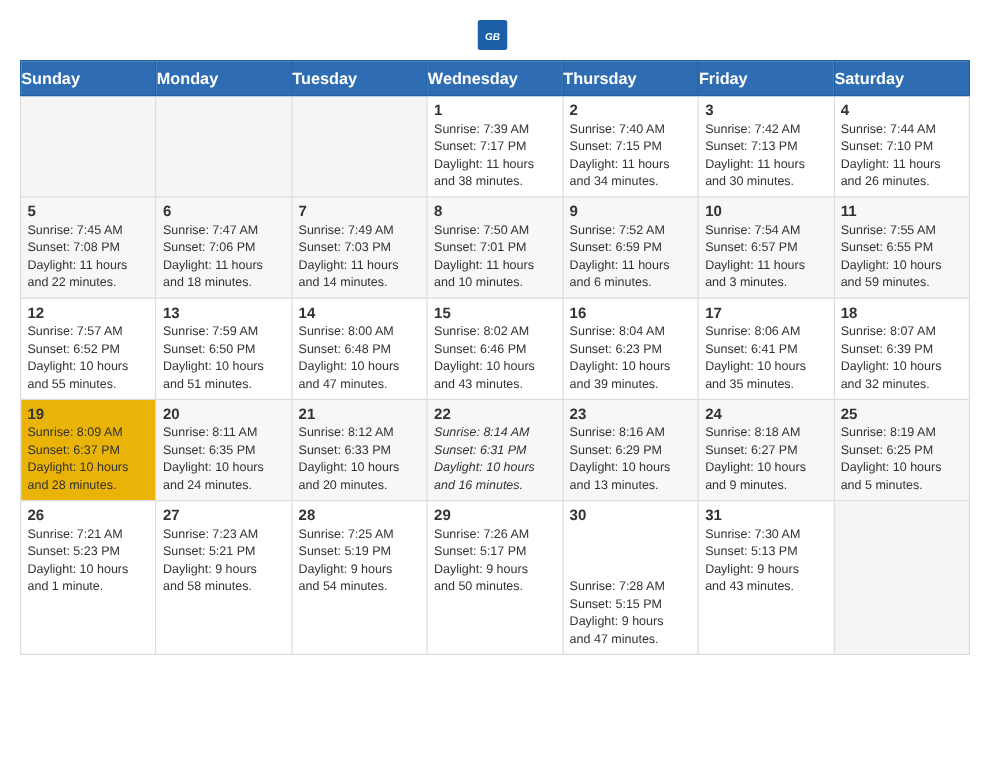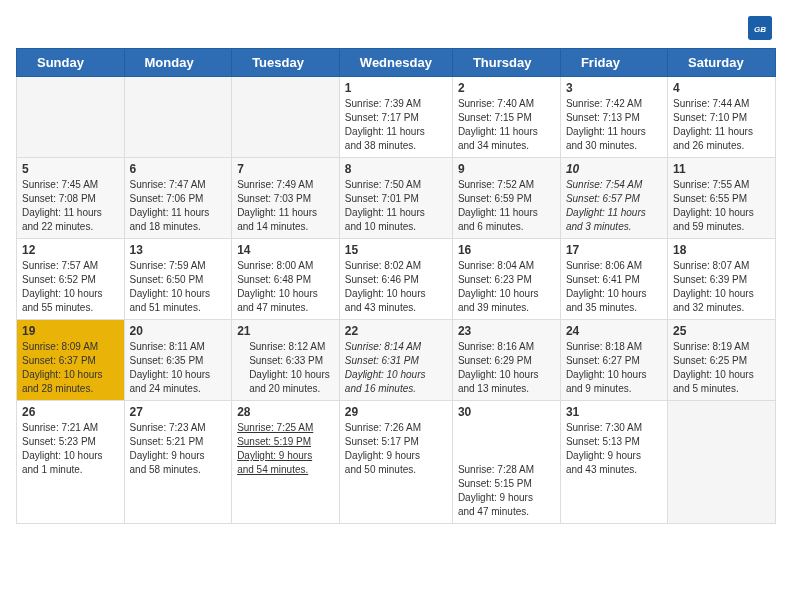--- a/index.html
+++ b/index.html
@@ -6,21 +6,21 @@
     body {
       font-family: Arial, sans-serif;
       background: #fff;
       width: 792px;
       min-height: 612px;
       padding: 16px;
     }
     .header-top {
       display: flex;
       align-items: flex-start;
-      justify-content: flex-end;
+      justify-content: center;
       margin-bottom: 4px;
       font-style: italic;
     }
     .logo {
       display: flex;
       align-items: center;
       gap: 2px;
     }
     .logo-text {
       font-size: 13px;
@@ -48,21 +48,21 @@
     .calendar {
       width: 100%;
       border-collapse: collapse;
       border: 1px solid #ccc;
       margin-top: 8px;
     }
     .calendar th {
       background: #2e6db4;
       color: #fff;
       text-align: left;
-      padding: 6px 20px;
+      padding: 6px 0;
       font-size: 13px;
       font-weight: bold;
       border: 1px solid #2060a0;
     }
     .calendar td {
       vertical-align: top;
       padding: 4px 5px;
       border: 1px solid #ddd;
       width: calc(100% / 7);
       font-size: 10.5px;
@@ -183,21 +183,21 @@
 Daylight: 11 hours
 and 10 minutes.</div>
         </td>
         <td style="background: rgb(247, 247, 247);">
           <span class="day-num">9</span>
           <div class="day-info" style="white-space: pre-line;">Sunrise: 7:52 AM
 Sunset: 6:59 PM
 Daylight: 11 hours
 and 6 minutes.</div>
         </td>
-        <td style="background: rgb(247, 247, 247); font-style: italic;">
+        <td style="background: rgb(247, 247, 247);">
           <span class="day-num">10</span>
           <div class="day-info" style="white-space: pre-line;">Sunrise: 7:54 AM
 Sunset: 6:57 PM
 Daylight: 11 hours
 and 3 minutes.</div>
         </td>
         <td style="background: rgb(247, 247, 247);">
           <span class="day-num">11</span>
           <div class="day-info" style="white-space: pre-line;">Sunrise: 7:55 AM
 Sunset: 6:55 PM
@@ -266,21 +266,21 @@
         </td>
         <td style="background: rgb(247, 247, 247);">
           <span class="day-num">20</span>
           <div class="day-info" style="white-space: pre-line;">Sunrise: 8:11 AM
 Sunset: 6:35 PM
 Daylight: 10 hours
 and 24 minutes.</div>
         </td>
         <td style="background: rgb(247, 247, 247);">
           <span class="day-num">21</span>
-          <div class="day-info" style="white-space: pre-line; margin-left: 12px;">Sunrise: 8:12 AM
+          <div class="day-info" style="white-space: pre-line;">Sunrise: 8:12 AM
 Sunset: 6:33 PM
 Daylight: 10 hours
 and 20 minutes.</div>
         </td>
         <td style="background: rgb(247, 247, 247);">
           <span class="day-num">22</span>
           <div class="day-info" style="white-space: pre-line; font-style: italic;">Sunrise: 8:14 AM
 Sunset: 6:31 PM
 Daylight: 10 hours
 and 16 minutes.</div>
@@ -317,21 +317,21 @@
         </td>
         <td>
           <span class="day-num">27</span>
           <div class="day-info" style="white-space: pre-line;">Sunrise: 7:23 AM
 Sunset: 5:21 PM
 Daylight: 9 hours
 and 58 minutes.</div>
         </td>
         <td>
           <span class="day-num">28</span>
-          <div class="day-info" style="white-space: pre-line; text-decoration: underline;">Sunrise: 7:25 AM
+          <div class="day-info" style="white-space: pre-line;">Sunrise: 7:25 AM
 Sunset: 5:19 PM
 Daylight: 9 hours
 and 54 minutes.</div>
         </td>
         <td>
           <span class="day-num">29</span>
           <div class="day-info" style="white-space: pre-line;">Sunrise: 7:26 AM
 Sunset: 5:17 PM
 Daylight: 9 hours
 and 50 minutes.</div>

